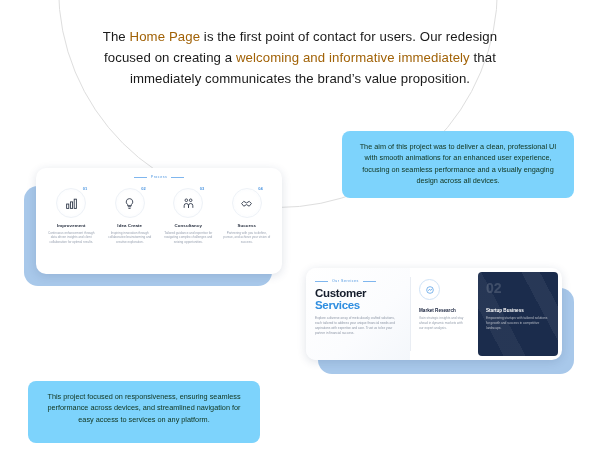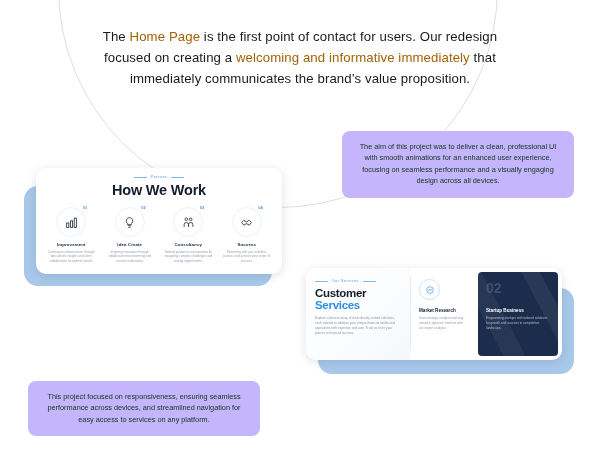--- a/index.html
+++ b/index.html
@@ -39,39 +39,39 @@
     font-size: 13.2px;
     line-height: 21px;
     color: #1a1a1a;
     letter-spacing: 0.1px;
   }
   .headline .hl-green { color: #a16207; }
 
   
   .callout {
     position: absolute;
-    background: #c4b5fd;
+    background: #7dd3fc;
     border-radius: 8px;
     color: #10331c;
     font-size: 7.3px;
     line-height: 11.4px;
     text-align: center;
     box-sizing: border-box;
   }
   .callout-aim {
     left: 342px;
     top: 131px;
     width: 232px;
     padding: 10px 12px 11px;
   }
   .callout-responsive {
     left: 28px;
     top: 381px;
     width: 232px;
-    padding: 10px 12px 11px;
+    padding: 10px 12px 18px;
   }
 
   
   .blue-shadow {
     position: absolute;
     background: #a8c8ea;
     border-radius: 14px;
   }
   .card {
     position: absolute;
@@ -291,21 +291,20 @@
 
 <div class="blue-shadow" id="hww-shadow"></div>
 <div class="card" id="hww-card">
 
   <div class="eyebrow">
     <span class="dash"></span>
     <span class="eyebrow-text">Process</span>
     <span class="dash"></span>
   </div>
 
-  <div class="hww-title">How We Work</div>
 
   <div class="steps">
 
     <div class="step">
       <div class="step-icon-wrap">
         <div class="step-ring"></div>
         <div class="step-glyph">
           <svg width="13" height="13" viewBox="0 0 24 24" fill="none" stroke="#2b3445" stroke-width="1.6">
             <rect x="3" y="13" width="4" height="8"></rect>
               <rect x="10" y="9" width="4" height="12"></rect>

